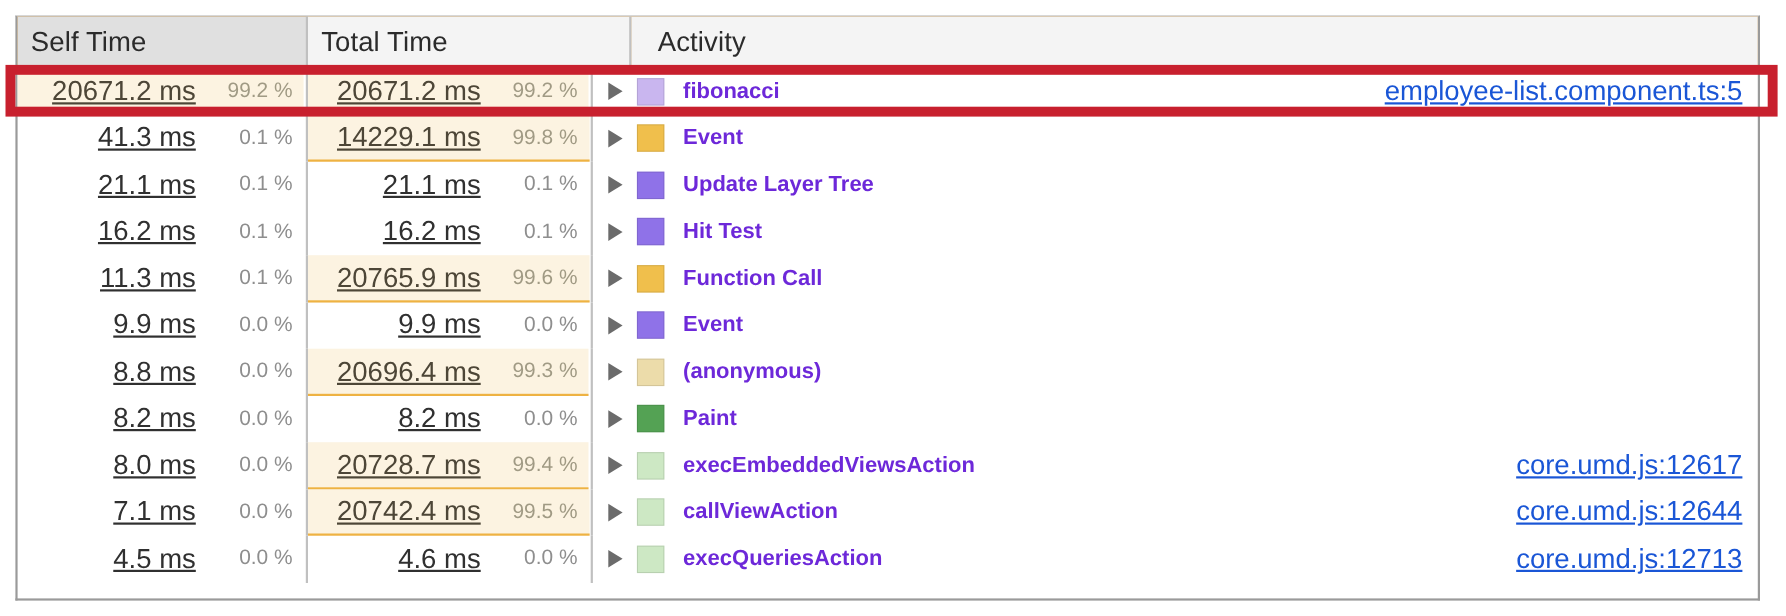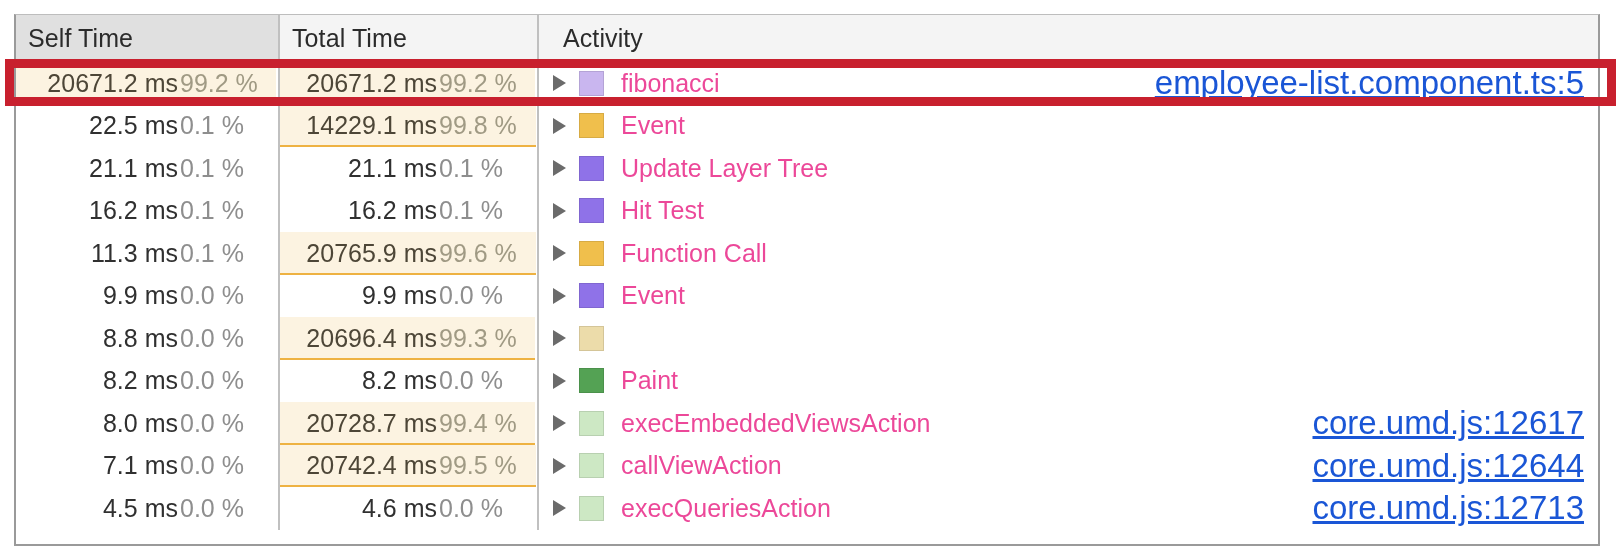--- a/index.html
+++ b/index.html
@@ -42,21 +42,21 @@
     box-sizing: border-box;
     display: flex;
     align-items: center;
     font-size: 25px;
     color: #2b2b2b;
     padding-left: 12px;
     letter-spacing: 0.1px;
     border-right: 2px solid #c0c0c0;
   }
   .th.self   { width: 264px; background: #e0e0e0; }
-  .th.total  { width: 259px; background: #f4f4f4; }
+  .th.total  { width: 294px; background: #f4f4f4; }
   .th.activity { flex: 1; background: #f4f4f4; border-right: none; padding-left: 24px; }
 
   
   .tbody { position: relative; }
   .row {
     display: flex;
     height: 42.5px;
     box-sizing: border-box;
   }
   .cell {
@@ -82,25 +82,27 @@
     display: flex;
     align-items: center;
     justify-content: flex-end;
     padding-right: 12px;
     box-sizing: border-box;
   }
   .ms {
     font-size: 25px;
     color: #303030;
     white-space: nowrap;
+    text-decoration: underline;
   }
   .pct {
-    font-size: 25px;
+    font-size: 19px;
     color: #8e8e8e;
     width: 86px;
+    text-align: right;
     white-space: nowrap;
   }
   .cell.self .pct, .cell.total .pct { margin-left: 2px; }
   .barred .ms  { color: #4d4637; }
   .barred .pct { color: #a09a84; }
 
   
   .disclosure {
     width: 0; height: 0;
     border-left: 13px solid #6b6b6b;
@@ -111,28 +113,29 @@
     flex: 0 0 auto;
   }
   .swatch {
     width: 25px; height: 25px;
     flex: 0 0 auto;
     margin-right: 17px;
     border: 1px solid rgba(0,0,0,0.10);
     box-sizing: border-box;
   }
   .act-label {
-    font-size: 25px;
-    color: #ec4899;
+    font-size: 20px;
+    color: #6d28d9;
     white-space: nowrap;
+    font-weight: bold;
   }
   .act-link {
     margin-left: auto;
     margin-right: 14px;
-    font-size: 33px;
+    font-size: 25px;
     color: #1a56d6;
     text-decoration: underline;
     white-space: nowrap;
     cursor: pointer;
   }
 
   
   #highlight-box {
     position: absolute;
     left: 5px;
@@ -180,21 +183,21 @@
         <div class="cell activity">
           <div class="disclosure"></div>
           <div class="swatch" style="background: rgb(201, 182, 239);"></div>
           <span class="act-label">fibonacci</span>
           <a class="act-link">employee-list.component.ts:5</a>
         </div>
       </div>
       <div class="row">
         <div class="cell self">
           <div class="numwrap">
-            <span class="ms">22.5 ms</span>
+            <span class="ms">41.3 ms</span>
             <span class="pct">0.1 %</span>
           </div>
         </div>
         <div class="cell total barred">
           <div class="bar" style="width: 99.8%;"></div>
           <div class="numwrap">
             <span class="ms">14229.1 ms</span>
             <span class="pct">99.8 %</span>
           </div>
         </div>
@@ -291,20 +294,21 @@
         <div class="cell total barred">
           <div class="bar" style="width: 99.3%;"></div>
           <div class="numwrap">
             <span class="ms">20696.4 ms</span>
             <span class="pct">99.3 %</span>
           </div>
         </div>
         <div class="cell activity">
           <div class="disclosure"></div>
           <div class="swatch" style="background: rgb(236, 220, 170);"></div>
+          <span class="act-label">(anonymous)</span>
         </div>
       </div>
       <div class="row">
         <div class="cell self">
           <div class="numwrap">
             <span class="ms">8.2 ms</span>
             <span class="pct">0.0 %</span>
           </div>
         </div>
         <div class="cell total">

